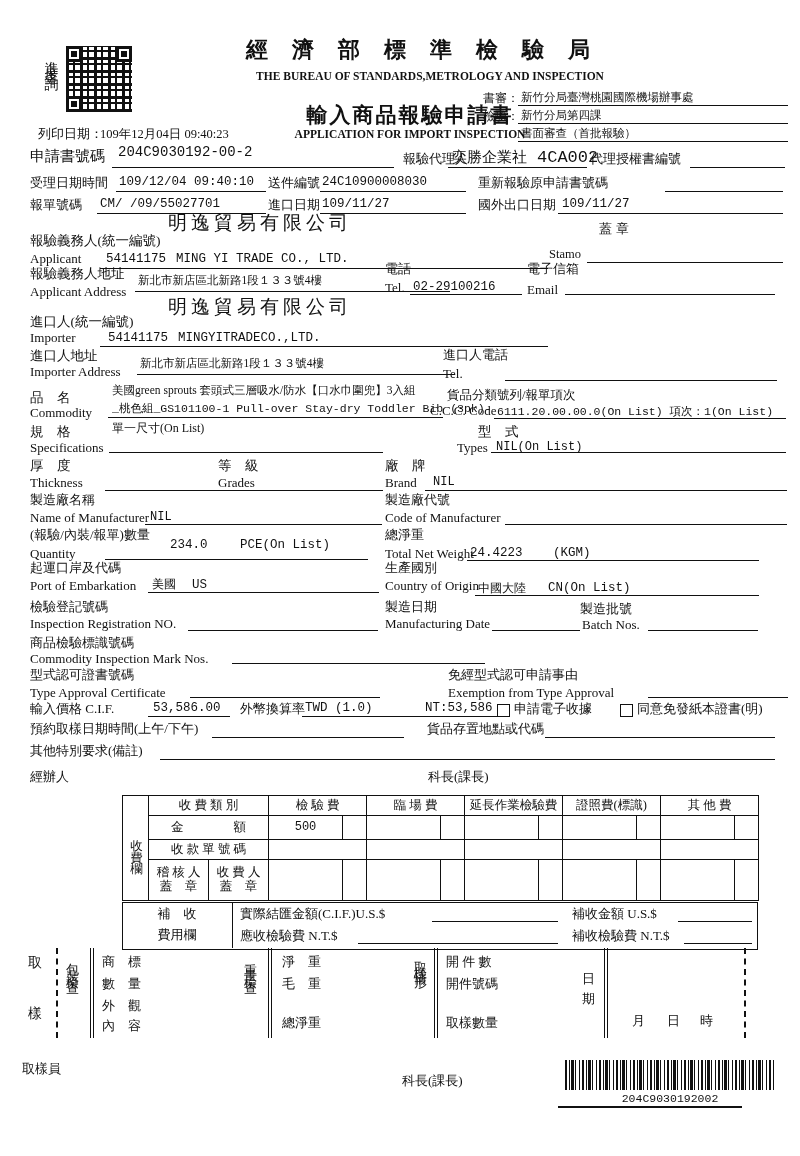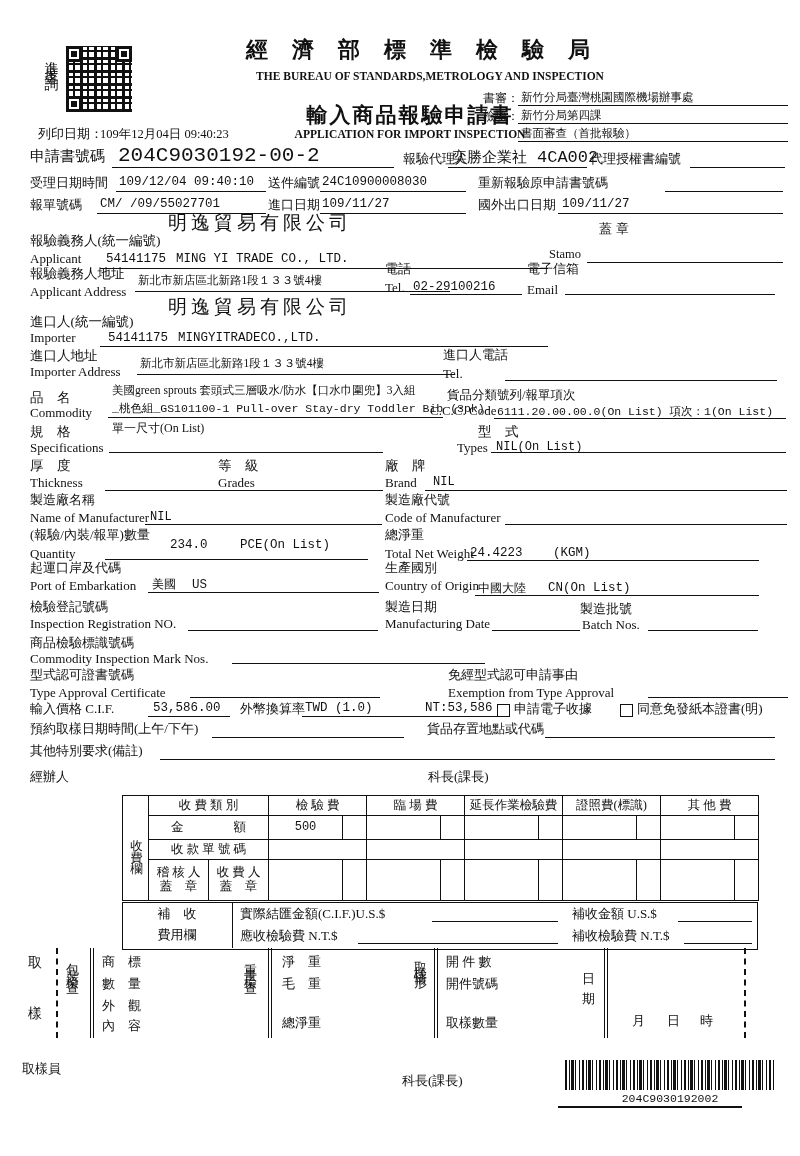--- a/index.html
+++ b/index.html
@@ -2,21 +2,21 @@
 <html><head>
 <meta charset="utf-8">
 <style>
   html,body{margin:0;padding:0;background:#e8e8e8}
   .page{position:relative;width:800px;height:1156px;background:#fff;color:#111;
         font-family:"Liberation Serif","DejaVu Serif",serif;overflow:hidden}
   .t{position:absolute;white-space:nowrap;font-size:13px;line-height:1.12}
   .s11{font-size:11.5px}.s12{font-size:12px}.s125{font-size:12.5px}.s14{font-size:14px}.s145{font-size:15px}
   .b{font-weight:bold}
   .mono{font-family:"Liberation Mono","DejaVu Sans Mono",monospace;font-size:12.5px}
-  .m11{font-size:11.5px}.m12{font-size:12px}.m14{font-size:17px}.m17{font-size:21px}
+  .m11{font-size:11.5px}.m12{font-size:12px}.m14{font-size:17px}.m17{font-size:14px}
   .ctr{text-align:center;white-space:nowrap}
   .hl{position:absolute;border-bottom:1px solid #111;height:0}
   .vl{position:absolute;width:0;border-left:1px solid #111}
   .dvl{position:absolute;width:2px;border-left:1px solid #111;border-right:1px solid #111}
   .dash{position:absolute;width:0;border-left:2px dashed #111}
   .vert{position:absolute;writing-mode:vertical-rl;text-orientation:upright;font-size:13px;line-height:1}
   .cb{position:absolute;width:11px;height:11px;border:1.5px solid #111;background:#fff}
   
   .qr{position:absolute;left:66px;top:46px;width:66px;height:66px;background:
       repeating-linear-gradient(90deg,#111 0 3px,transparent 3px 7px,#111 7px 9px,transparent 9px 14px),

